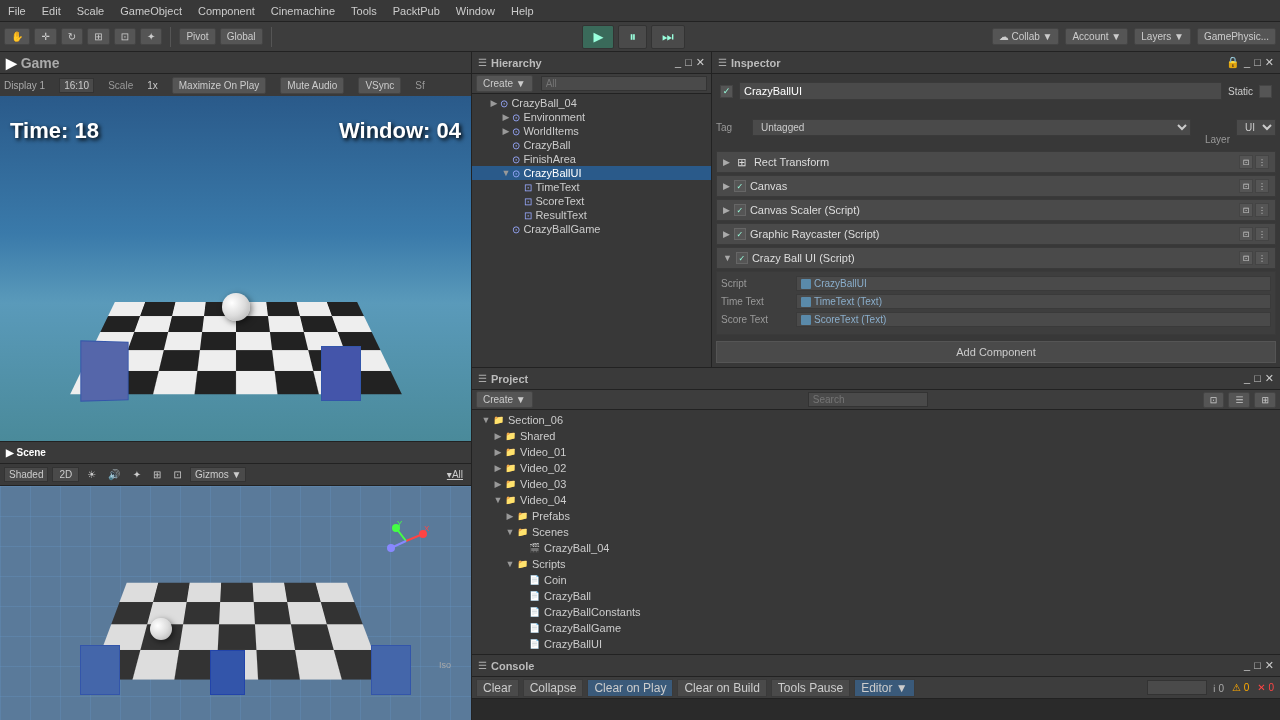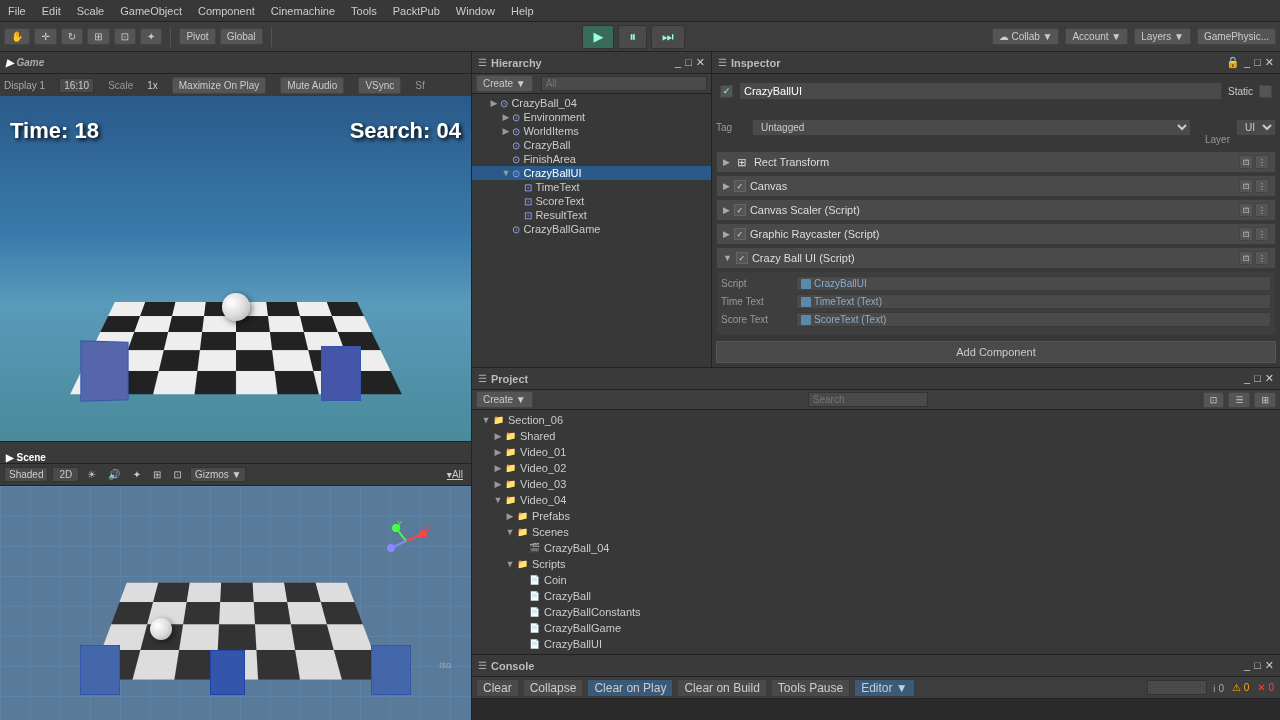--- a/index.html
+++ b/index.html
@@ -18,39 +18,39 @@
     .toolbar-right { margin-left: auto; display: flex; align-items: center; gap: 6px; }
 
     
     #main { display: flex; height: calc(720px - 52px); }
 
     
     #left-panel { width: 472px; display: flex; flex-direction: column; border-right: 1px solid #222; }
 
     
     #game-view { height: 390px; background: #2a4a6a; position: relative; border-bottom: 1px solid #222; }
-    #game-panel-header { background: #3a3a3a; height: 22px; display: flex; align-items: center; padding: 0 6px; border-bottom: 1px solid #222; gap: 8px; font-size: 10px; font-style: italic; }
+    #game-panel-header { background: #3a3a3a; height: 22px; display: flex; align-items: center; padding: 0 6px; border-bottom: 1px solid #222; gap: 8px; font-size: 14px; }
     #game-panel-header span { color: #aaa; }
     #game-canvas { width: 100%; height: calc(100% - 22px - 22px); background: linear-gradient(180deg, #2a5a8a 0%, #3a7aaa 40%, #5a9aba 60%, #4a8a9a 100%); position: relative; overflow: hidden; }
     #game-toolbar { background: #3a3a3a; height: 22px; display: flex; align-items: center; padding: 0 4px; gap: 14px; font-size: 10px; }
 
     
     #time-display { position: absolute; top: 22px; left: 10px; color: white; font-size: 22px; font-weight: bold; text-shadow: 2px 2px 4px #000; }
     #score-display { position: absolute; top: 22px; right: 10px; color: white; font-size: 22px; font-weight: bold; text-shadow: 2px 2px 4px #000; }
     #youwin-display { position: absolute; top: 60px; left: 50%; transform: translateX(-50%); color: white; font-size: 28px; font-weight: bold; text-shadow: 2px 2px 6px #000; white-space: nowrap; }
 
     
     .ball { position: absolute; width: 28px; height: 28px; background: radial-gradient(circle at 35% 35%, #fff, #ddd 50%, #aaa); border-radius: 50%; box-shadow: 2px 2px 6px rgba(0,0,0,0.5); }
 
     
     .pillar { position: absolute; background: #4466aa; border: 1px solid #3355aa; }
 
     
     #scene-view { flex: 1; background: #3a3a3a; position: relative; }
-    #scene-panel-header { background: #3a3a3a; height: 22px; display: flex; align-items: flex-end; padding: 0 6px; gap: 8px; border-bottom: 1px solid #222; font-size: 10px; }
+    #scene-panel-header { background: #3a3a3a; height: 22px; display: flex; align-items: center; padding: 0 6px; gap: 8px; border-bottom: 1px solid #222; font-size: 10px; }
     #scene-toolbar { background: #3a3a3a; height: 22px; display: flex; align-items: center; padding: 0 4px; gap: 4px; border-bottom: 1px solid #222; font-size: 10px; }
     #scene-canvas { width: 100%; height: calc(100% - 44px); background: #5a7a9a; position: relative; overflow: hidden; }
 
     
     #right-panel { flex: 1; display: flex; flex-direction: column; }
     #top-right { display: flex; height: 460px; border-bottom: 1px solid #222; }
 
     
     #hierarchy { width: 240px; border-right: 1px solid #222; background: #383838; display: flex; flex-direction: column; }
     #hierarchy-header { background: #3a3a3a; height: 22px; display: flex; align-items: center; padding: 0 6px; border-bottom: 1px solid #222; gap: 4px; }
@@ -200,21 +200,21 @@
         <button class="toolbar-btn">VSync</button>
         <span style="color:#999;">Sf</span>
       </div>
       <div id="game-canvas">
 
         <div id="time-display">
           <span>Time:</span>&nbsp;<span>18</span>
         </div>
 
         <div id="score-display">
-          <span>Search:</span>&nbsp;<span>04</span>
+          <span>Window:</span>&nbsp;<span>04</span>
         </div>
 
 
         <div style="position:absolute; bottom:10px; left:50%; transform:translateX(-50%) perspective(500px) rotateX(60deg) rotateZ(0deg); width:280px; height:180px; display:grid; grid-template-columns:repeat(8,35px); grid-template-rows:repeat(5,36px);">
           <div style="background:#eee;"></div>
             <div style="background:#222;"></div>
             <div style="background:#eee;"></div>
             <div style="background:#222;"></div>
             <div style="background:#eee;"></div>
             <div style="background:#222;"></div>

